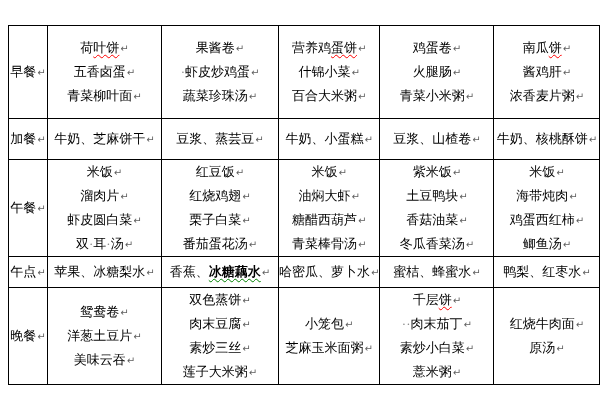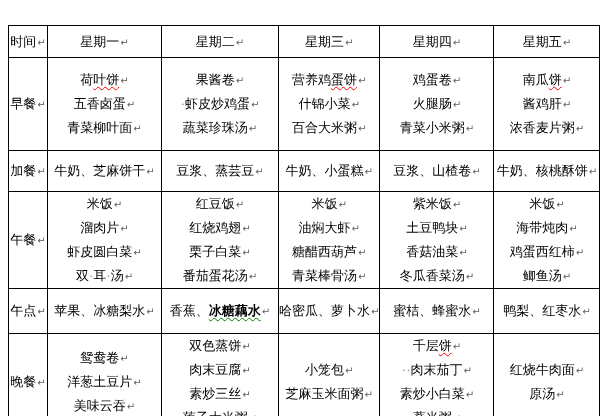--- a/index.html
+++ b/index.html
@@ -62,28 +62,20 @@
   <table class="menu">
     <colgroup id="cols">
         <col style="width: 39px;">
         <col style="width: 114px;">
         <col style="width: 117px;">
         <col style="width: 95px;">
         <col style="width: 114px;">
         <col style="width: 106px;">
       </colgroup>
     <tbody id="tbody">
-        <tr>
-          <th>时间<span class="ret">↵</span></th>
-          <th>星期一<span class="ret">↵</span></th>
-          <th>星期二<span class="ret">↵</span></th>
-          <th>星期三<span class="ret">↵</span></th>
-          <th>星期四<span class="ret">↵</span></th>
-          <th>星期五<span class="ret">↵</span></th>
-        </tr>
         <tr style="height: 93px;">
           <td>早餐<span class="ret">↵</span></td>
           <td>
             <div class="line">荷<span class="wavy-red">叶饼</span><span class="ret">↵</span></div>
             <div class="line">五香卤蛋<span class="ret">↵</span></div>
             <div class="line">青菜柳叶面<span class="ret">↵</span></div>
           </td>
           <td>
             <div class="line">果酱卷<span class="ret">↵</span></div>
             <div class="line"><span class="sp">·</span>虾皮炒鸡蛋<span class="ret">↵</span></div>
@@ -149,21 +141,21 @@
             <div class="line">香菇油菜<span class="ret">↵</span></div>
             <div class="line">冬瓜香菜汤<span class="ret">↵</span></div>
           </td>
           <td>
             <div class="line">米饭<span class="ret">↵</span></div>
             <div class="line">海带炖肉<span class="ret">↵</span></div>
             <div class="line">鸡蛋西红柿<span class="ret">↵</span></div>
             <div class="line">鲫鱼汤<span class="ret">↵</span></div>
           </td>
         </tr>
-        <tr style="height: 45px;">
+        <tr style="height: 31px;">
           <td>午点<span class="ret">↵</span></td>
           <td>
             <div class="line">苹果、冰糖梨水<span class="ret">↵</span></div>
           </td>
           <td>
             <div class="line">香蕉、<span class="wavy-green">冰糖藕水</span><span class="ret">↵</span></div>
           </td>
           <td>
             <div class="line">哈密瓜、萝卜水<span class="ret">↵</span></div>
           </td>

